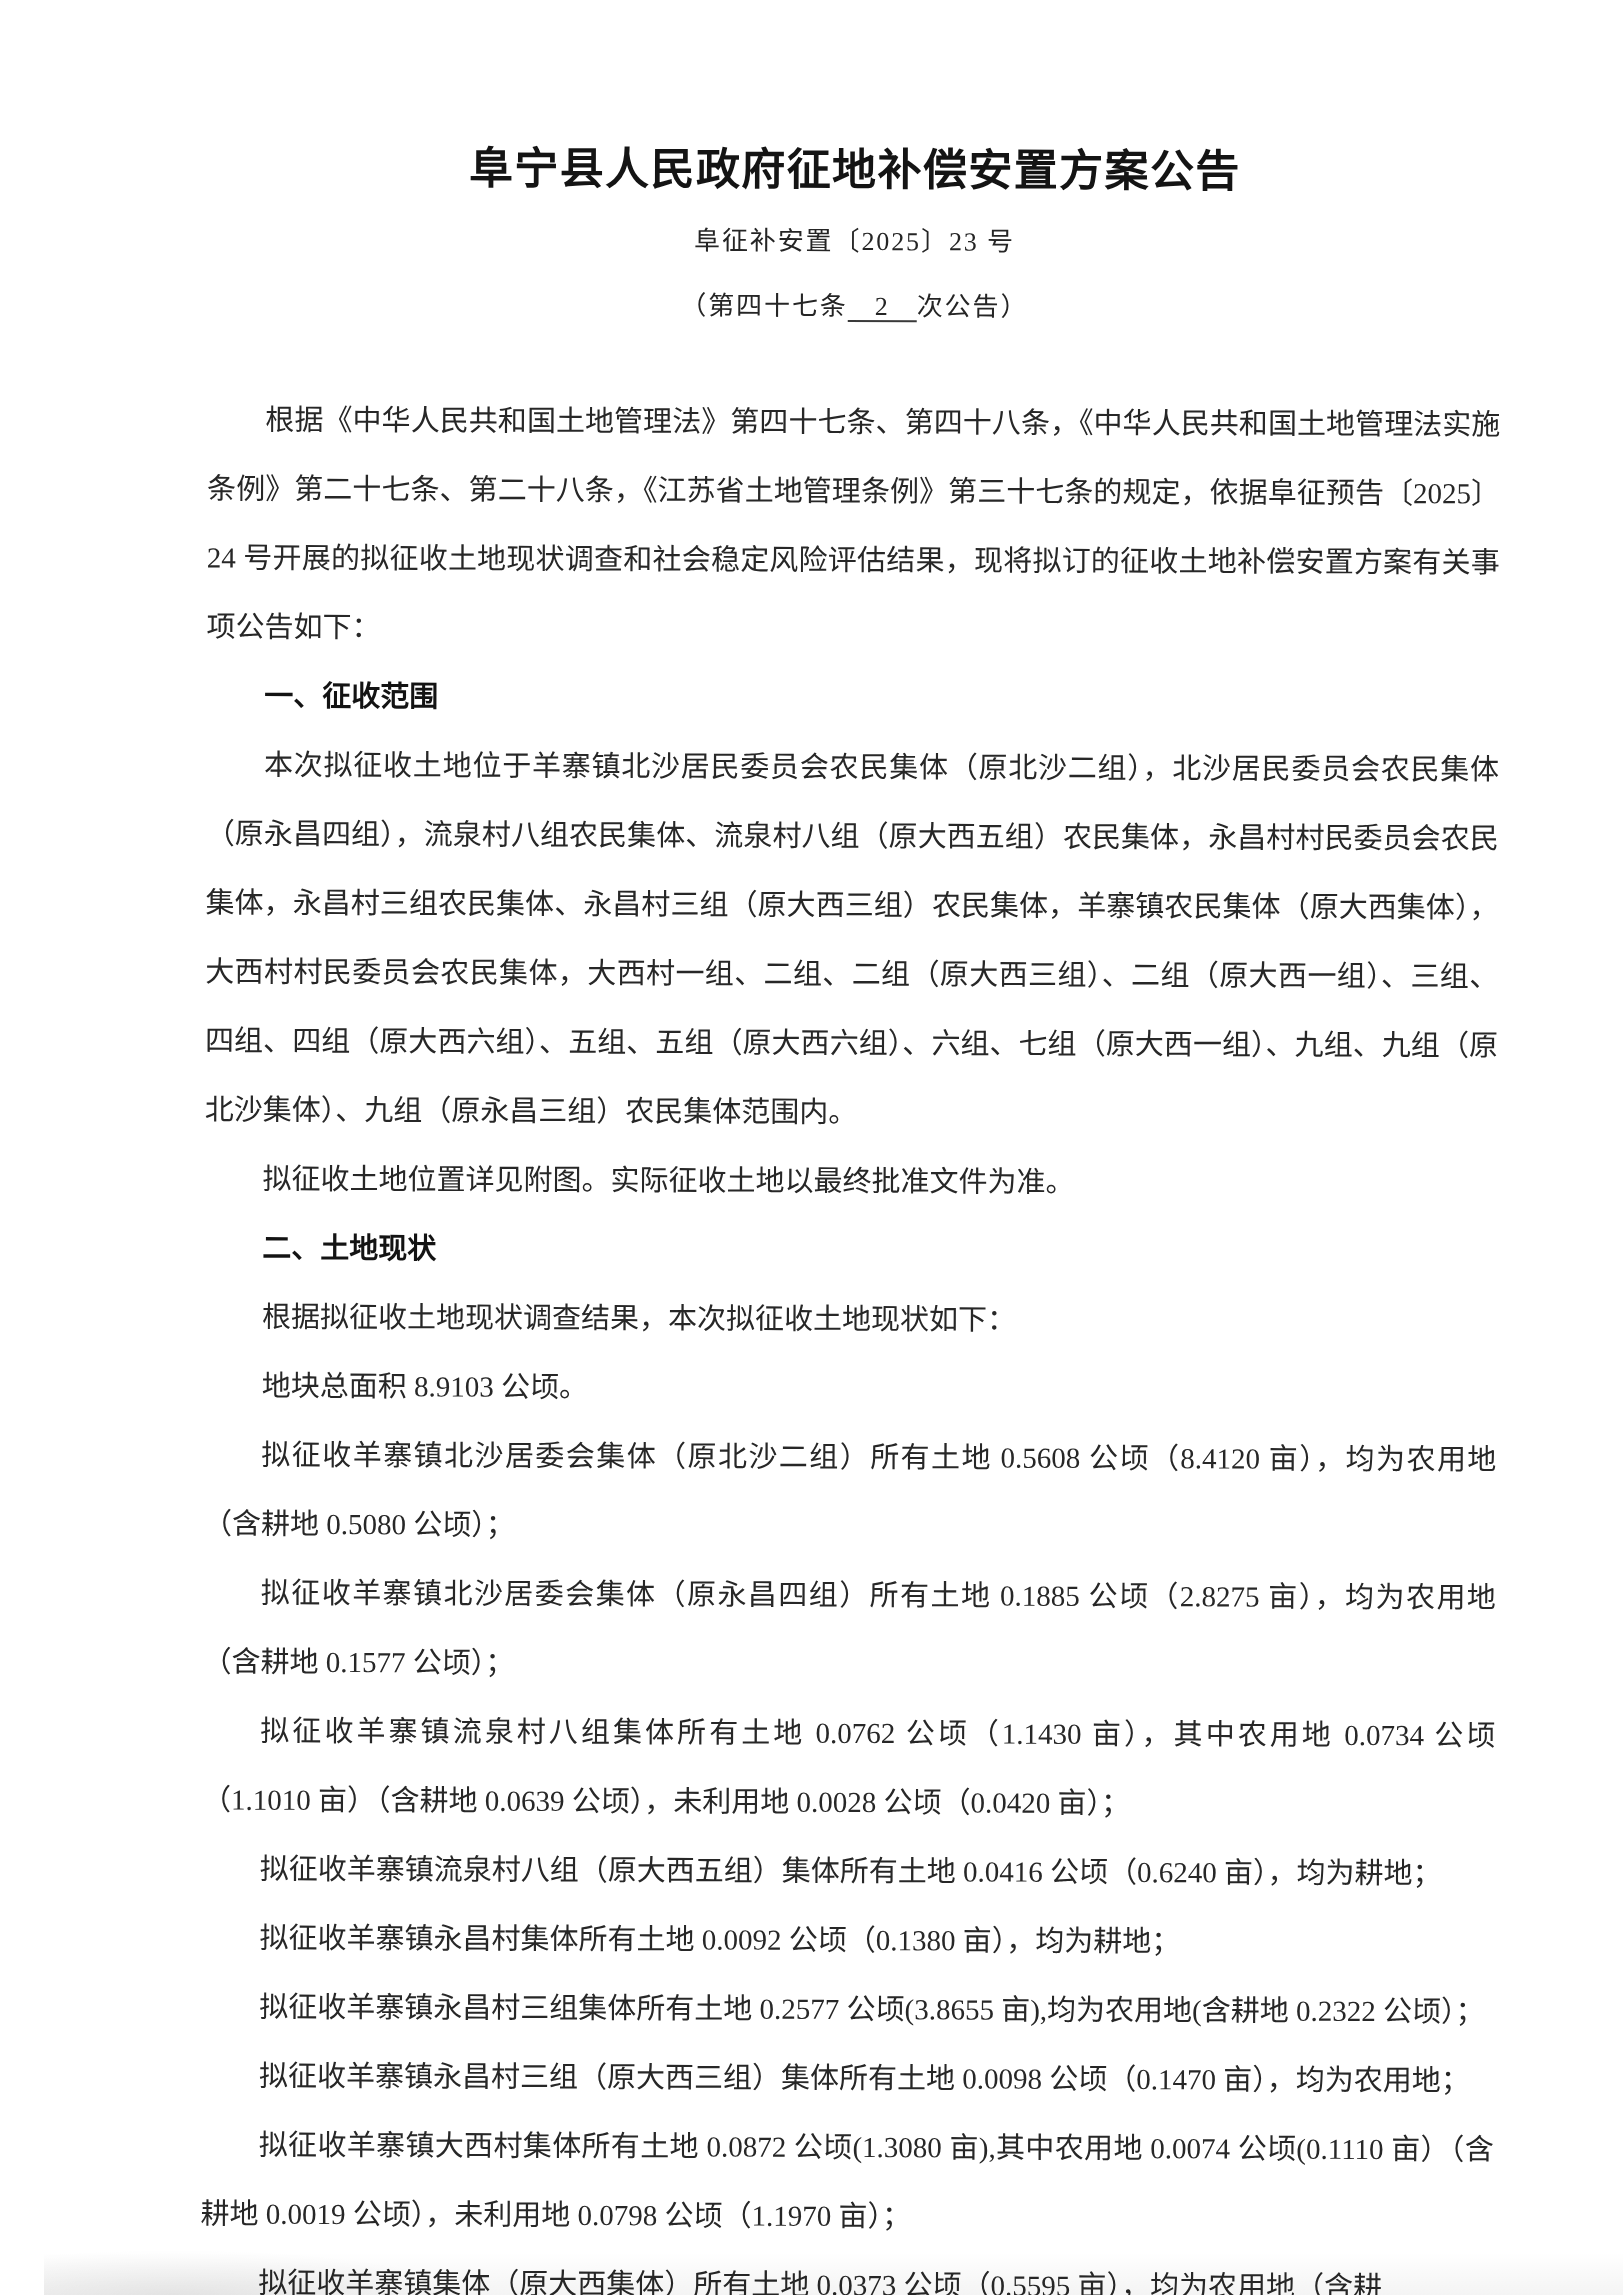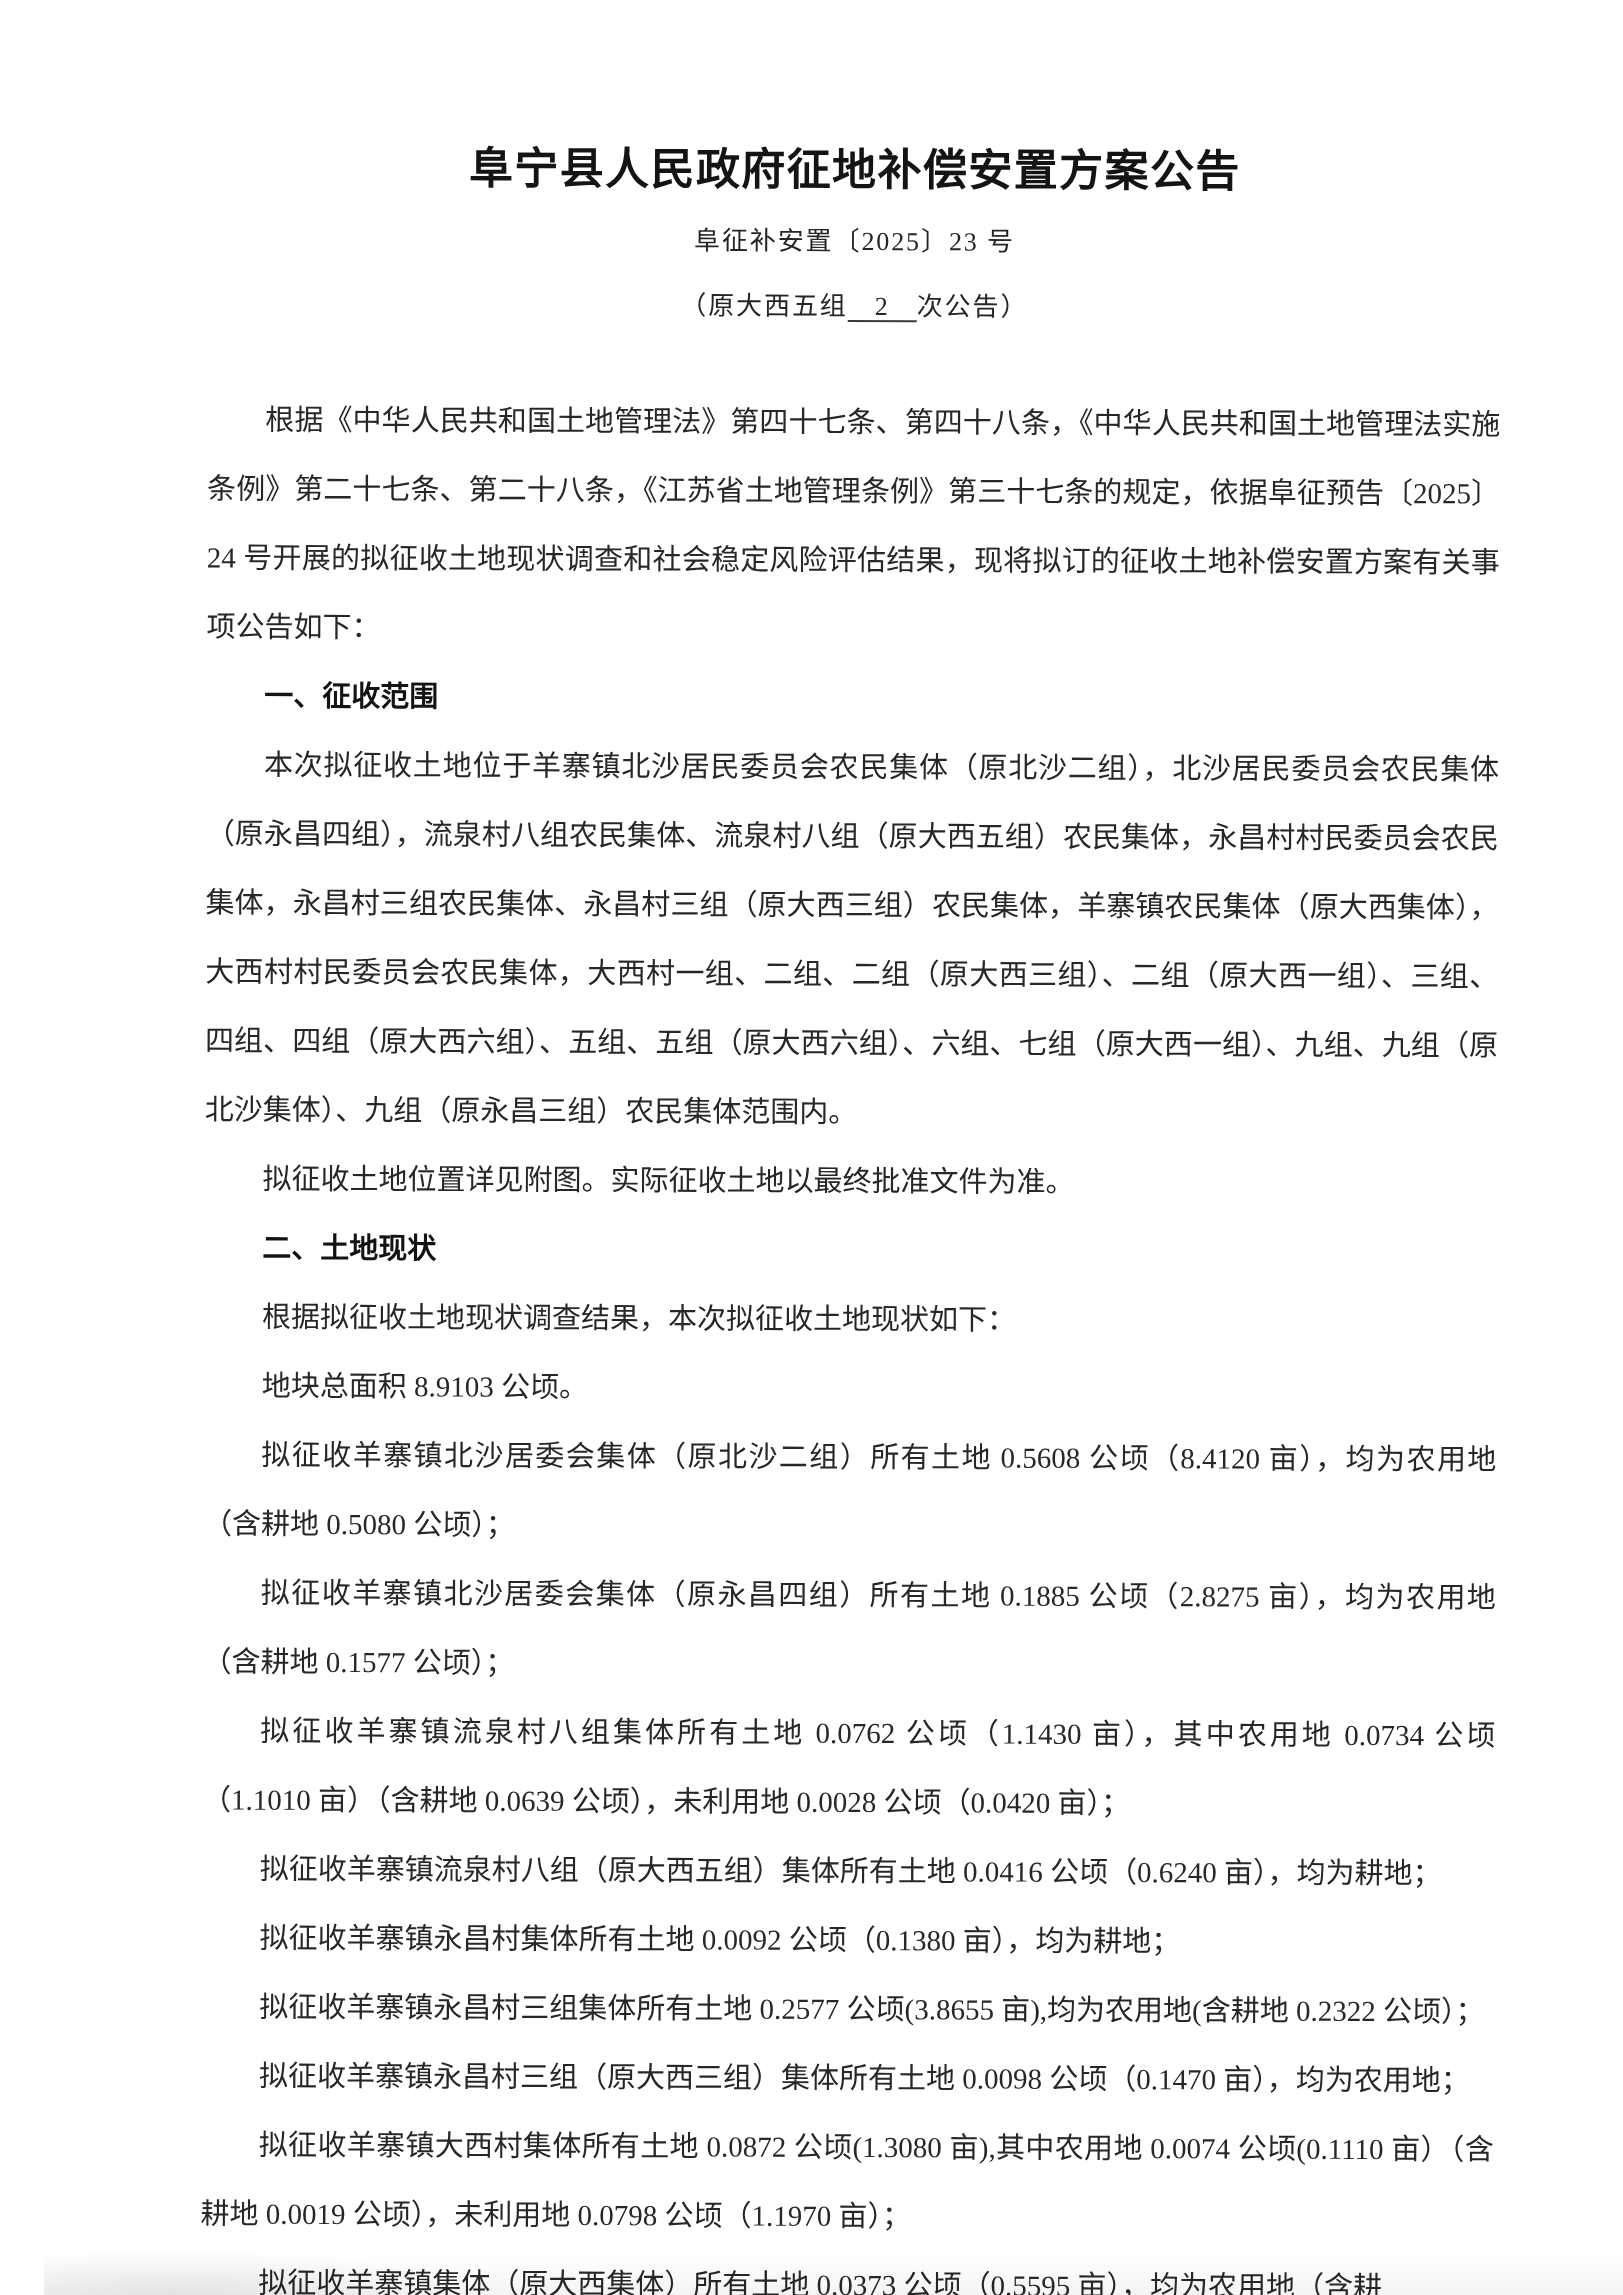--- a/index.html
+++ b/index.html
@@ -89,21 +89,21 @@
 </head>
 <body>
 
 <div class="page">
   <div class="content">
 
     <h1 class="doc-title">阜宁县人民政府征地补偿安置方案公告</h1>
 
     <div class="doc-number">阜征补安置〔2025〕23 号</div>
 
-    <div class="notice-line"><span>（原大西五组</span><span class="notice-blank">2</span><span>次公告）</span></div>
+    <div class="notice-line"><span>（第四十七条</span><span class="notice-blank">2</span><span>次公告）</span></div>
 
     <div class="doc-body">
       <p>根据《中华人民共和国土地管理法》第四十七条、第四十八条，《中华人民共和国土地管理法实施条例》第二十七条、第二十八条，《江苏省土地管理条例》第三十七条的规定，依据阜征预告〔2025〕24 号开展的拟征收土地现状调查和社会稳定风险评估结果，现将拟订的征收土地补偿安置方案有关事项公告如下：</p>
       <p class="sec-heading">一、征收范围</p>
       <p>本次拟征收土地位于羊寨镇北沙居民委员会农民集体（原北沙二组），北沙居民委员会农民集体（原永昌四组），流泉村八组农民集体、流泉村八组（原大西五组）农民集体，永昌村村民委员会农民集体，永昌村三组农民集体、永昌村三组（原大西三组）农民集体，羊寨镇农民集体（原大西集体），大西村村民委员会农民集体，大西村一组、二组、二组（原大西三组）、二组（原大西一组）、三组、四组、四组（原大西六组）、五组、五组（原大西六组）、六组、七组（原大西一组）、九组、九组（原北沙集体）、九组（原永昌三组）农民集体范围内。</p>
       <p>拟征收土地位置详见附图。实际征收土地以最终批准文件为准。</p>
       <p class="sec-heading">二、土地现状</p>
       <p>根据拟征收土地现状调查结果，本次拟征收土地现状如下：</p>
       <p>地块总面积 8.9103 公顷。</p>
       <p>拟征收羊寨镇北沙居委会集体（原北沙二组）所有土地 0.5608 公顷（8.4120 亩），均为农用地（含耕地 0.5080 公顷）；</p>

